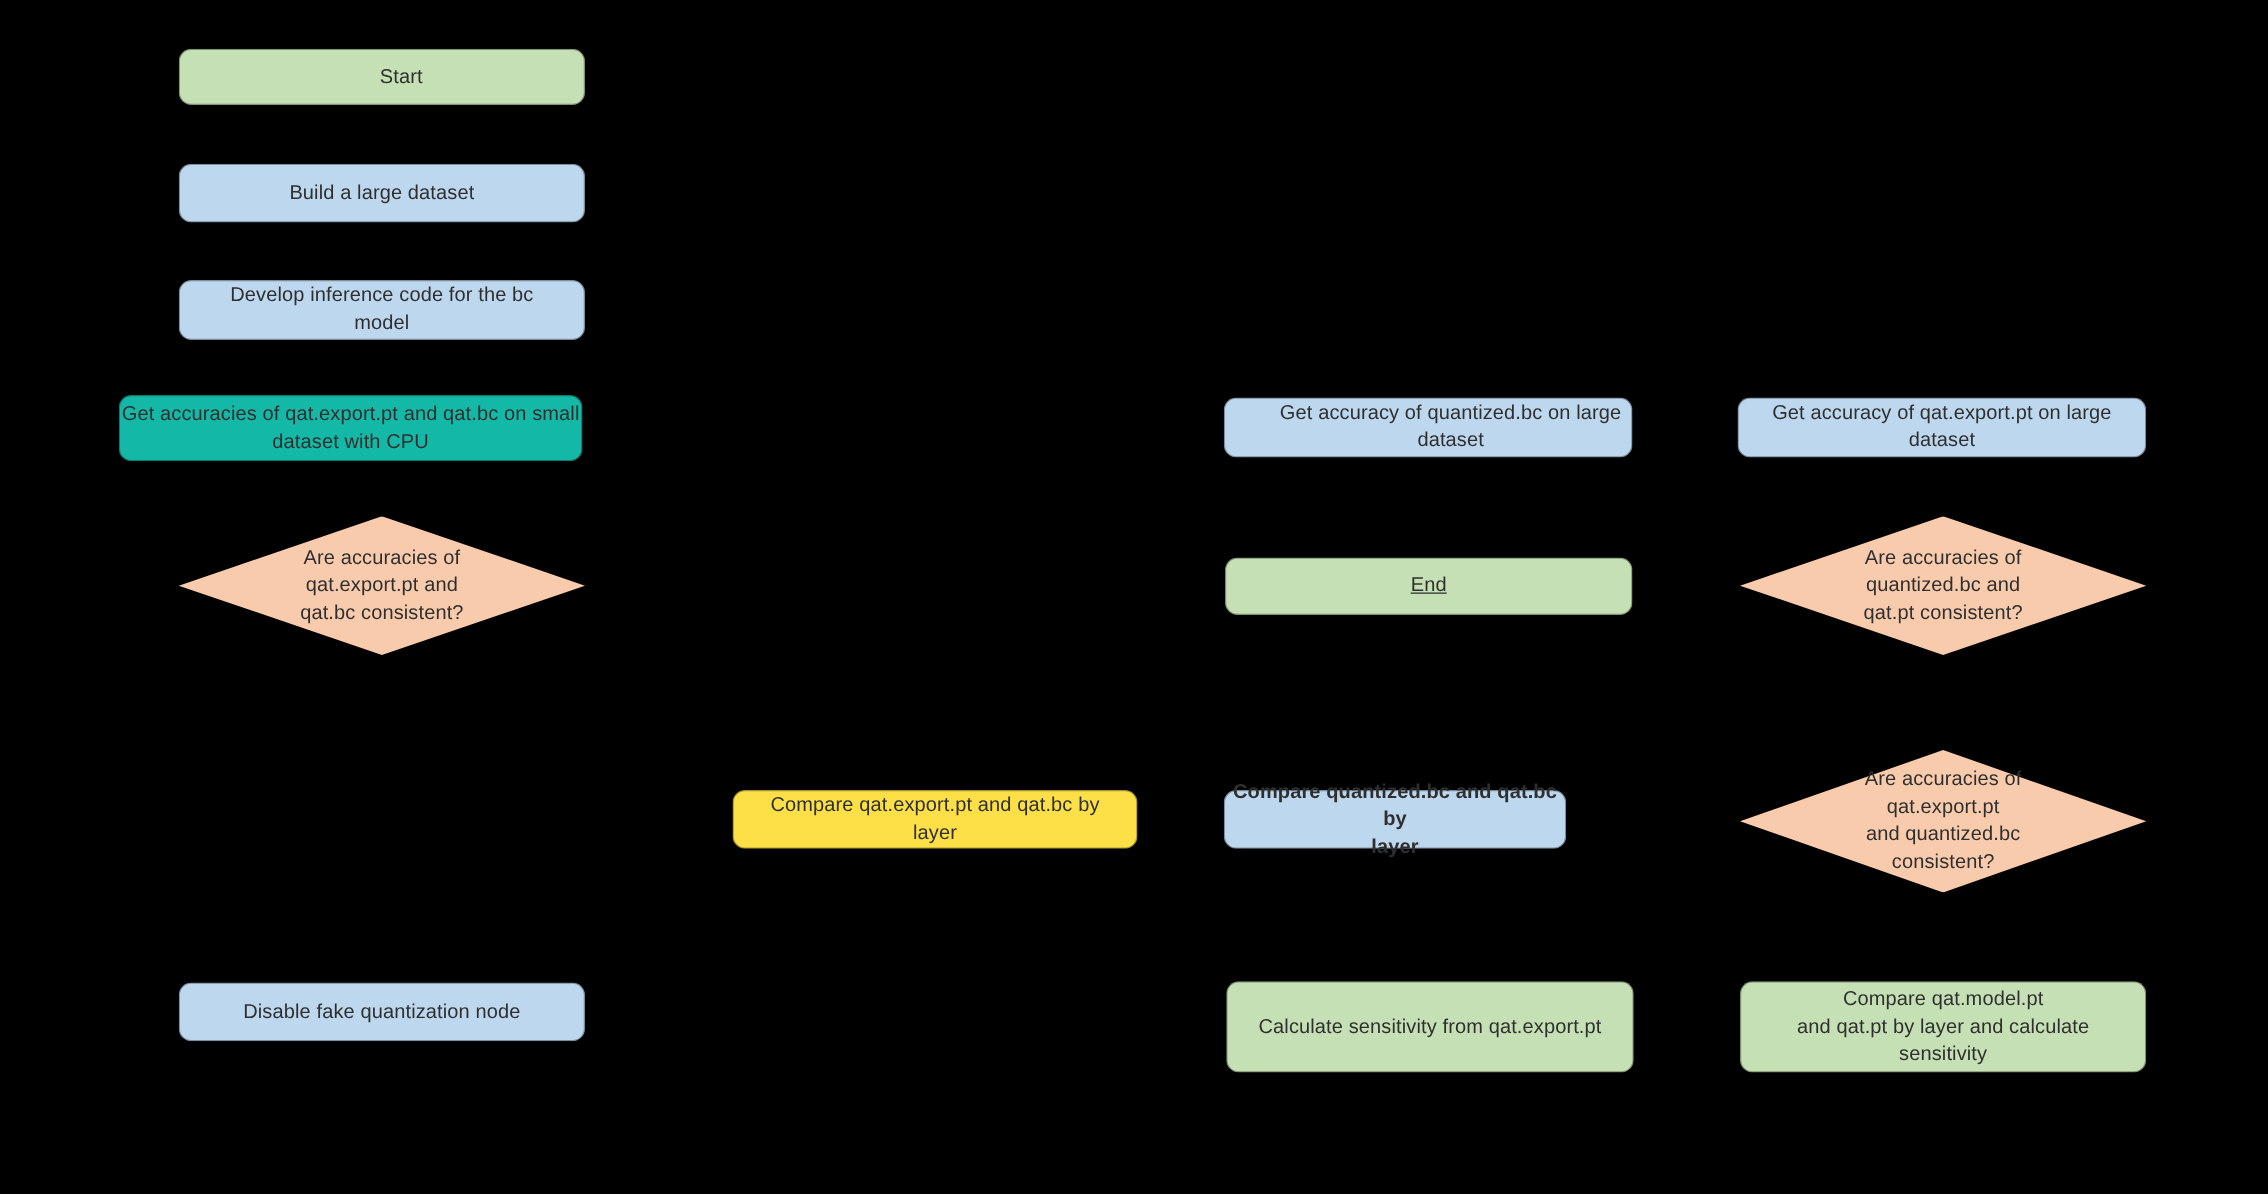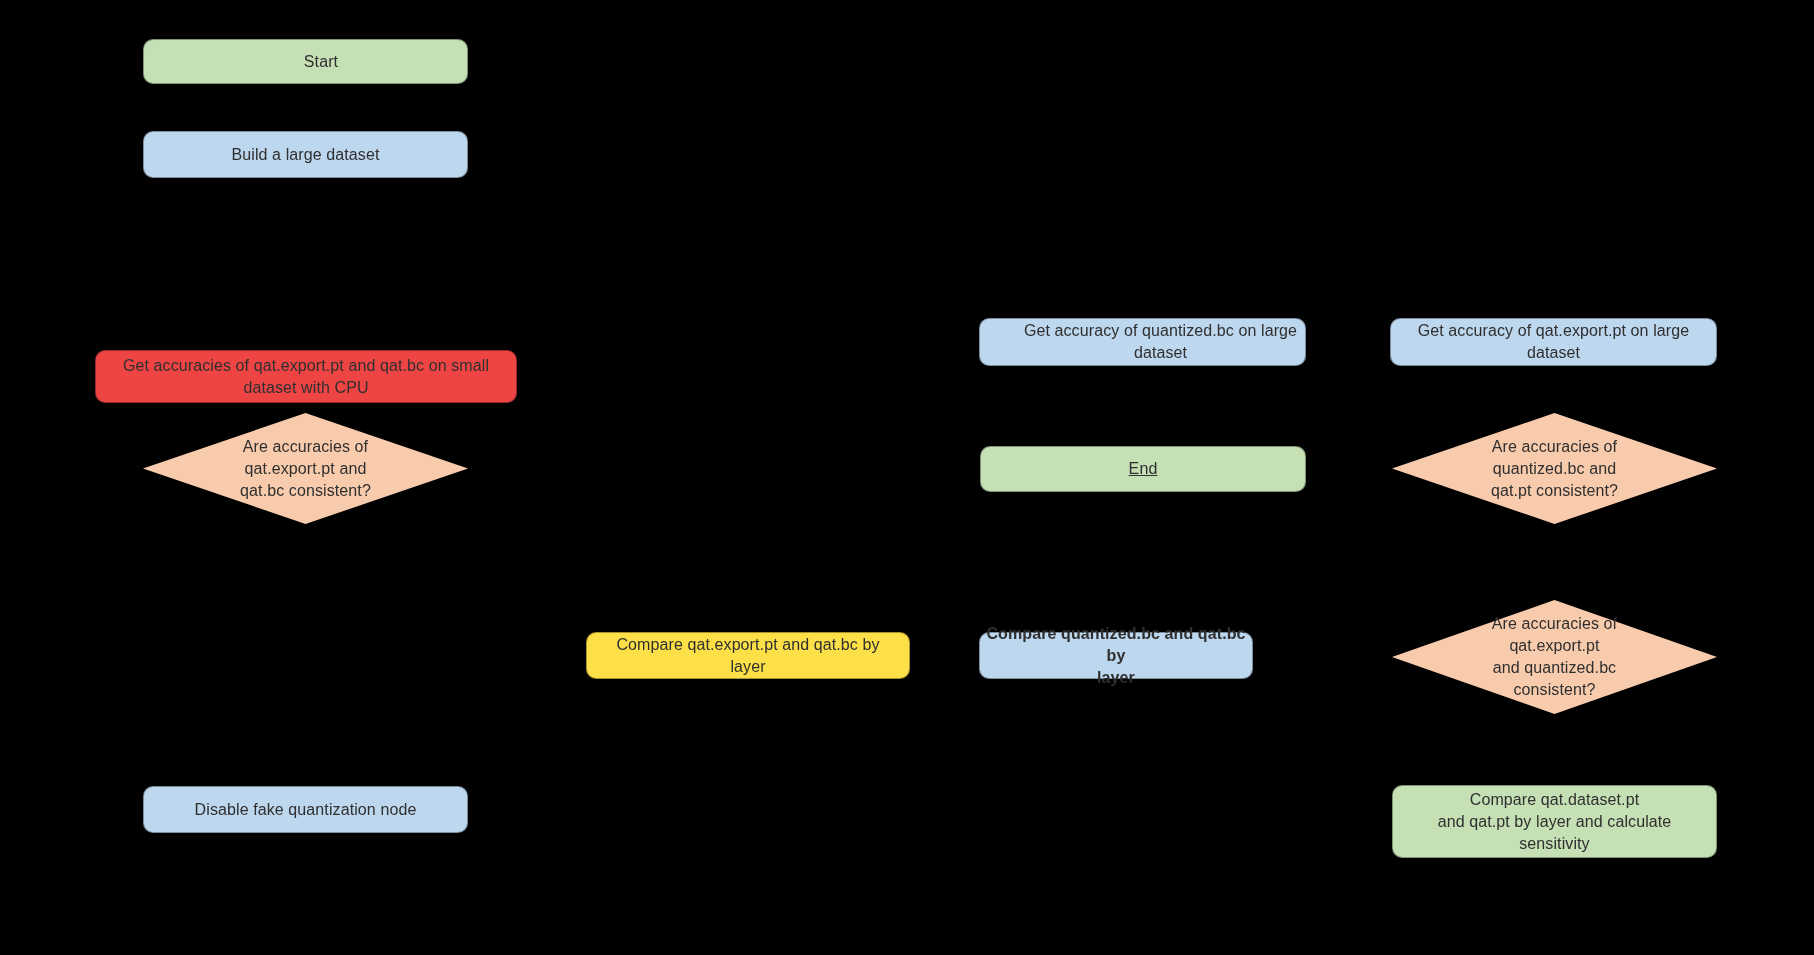--- a/index.html
+++ b/index.html
@@ -55,21 +55,25 @@
 </head>
 <body>
 
 <div id="canvas" style="width: 1814px; height: 955px; background: rgb(0, 0, 0);">
     <div class="node terminator" style="left: 143px; top: 39px; width: 325px; height: 45px; background: rgb(197, 224, 180);">
       <div class="label" style="color: rgb(47, 47, 47); padding-left: 31px;">Start</div>
     </div>
     <div class="node process" style="left: 143px; top: 131px; width: 325px; height: 47px; background: rgb(189, 215, 238);">
       <div class="label" style="color: rgb(47, 47, 47);">Build a large dataset</div>
     </div>
-    <div class="node process" style="left: 95px; top: 316px; width: 422px; height: 53px; background: #ef4444; margin-top: 34px;">
+    <div class="node process" style="left: 143px; top: 224px; width: 325px; height: 48px; background: rgb(189, 215, 238);">
+      <div class="label" style="color: rgb(47, 47, 47);">Develop inference code for the bc
+model</div>
+    </div>
+    <div class="node process" style="left: 95px; top: 316px; width: 371px; height: 53px; background: #14b8a6;">
       <div class="label" style="color: rgb(47, 47, 47);">Get accuracies of qat.export.pt and qat.bc on small
 dataset with CPU</div>
     </div>
     <div class="node decision" style="left: 143px; top: 413px; width: 325px; height: 111px;">
       <div class="diamond-bg" style="background: rgb(248, 203, 173);"></div>
       <div class="label" style="color: rgb(47, 47, 47);">Are accuracies of
 qat.export.pt and
 qat.bc consistent?</div>
     </div>
     <div class="node process" style="left: 143px; top: 786px; width: 325px; height: 47px; background: rgb(189, 215, 238);">
@@ -83,35 +87,38 @@
       <div class="label" style="color: rgb(47, 47, 47); padding-left: 36px;">Get accuracy of quantized.bc on large
 dataset</div>
     </div>
     <div class="node terminator" style="left: 980px; top: 446px; width: 326px; height: 46px; background: rgb(197, 224, 180);">
       <div class="label" style="color: rgb(47, 47, 47); text-decoration: underline;">End</div>
     </div>
     <div class="node process" style="left: 979px; top: 632px; width: 274px; height: 47px; background: rgb(189, 215, 238); font-weight: bold;">
       <div class="label" style="color: rgb(47, 47, 47);">Compare quantized.bc and qat.bc by
 layer</div>
     </div>
+    <div class="node terminator" style="left: 981px; top: 785px; width: 326px; height: 73px; background: rgb(197, 224, 180);">
+      <div class="label" style="color: rgb(47, 47, 47);">Calculate sensitivity from qat.export.pt</div>
+    </div>
     <div class="node process" style="left: 1390px; top: 318px; width: 327px; height: 48px; background: rgb(189, 215, 238);">
       <div class="label" style="color: rgb(47, 47, 47);">Get accuracy of qat.export.pt on large
 dataset</div>
     </div>
     <div class="node decision" style="left: 1392px; top: 413px; width: 325px; height: 111px;">
       <div class="diamond-bg" style="background: rgb(248, 203, 173);"></div>
       <div class="label" style="color: rgb(47, 47, 47);">Are accuracies of
 quantized.bc and
 qat.pt consistent?</div>
     </div>
     <div class="node decision" style="left: 1392px; top: 600px; width: 325px; height: 114px;">
       <div class="diamond-bg" style="background: rgb(248, 203, 173);"></div>
       <div class="label" style="color: rgb(47, 47, 47);">Are accuracies of
 qat.export.pt
 and quantized.bc
 consistent?</div>
     </div>
     <div class="node terminator" style="left: 1392px; top: 785px; width: 325px; height: 73px; background: rgb(197, 224, 180);">
-      <div class="label" style="color: rgb(47, 47, 47);">Compare qat.dataset.pt
+      <div class="label" style="color: rgb(47, 47, 47);">Compare qat.model.pt
 and qat.pt by layer and calculate
 sensitivity</div>
     </div>
   </div>
 
 </body></html>

